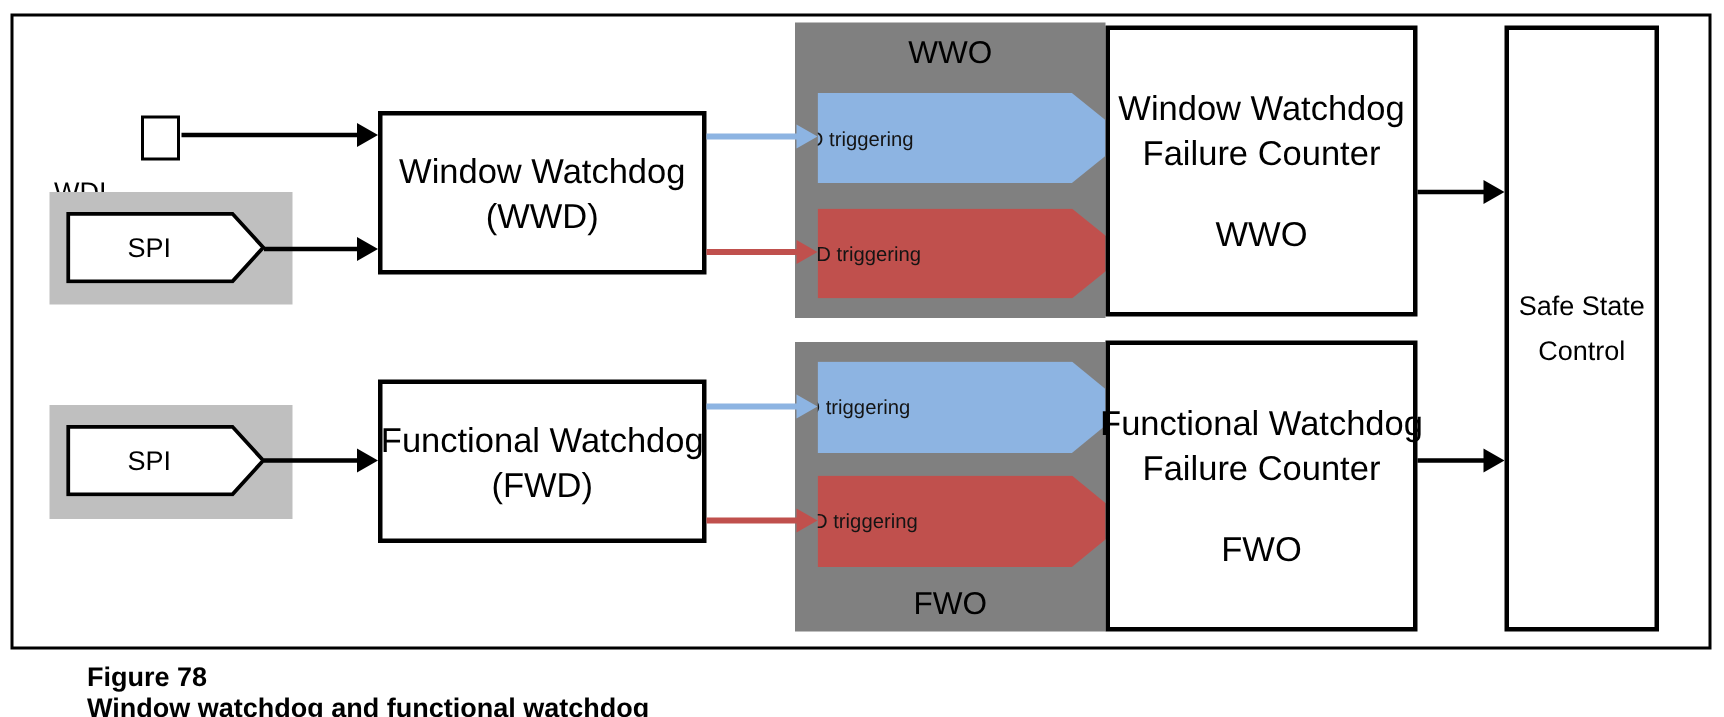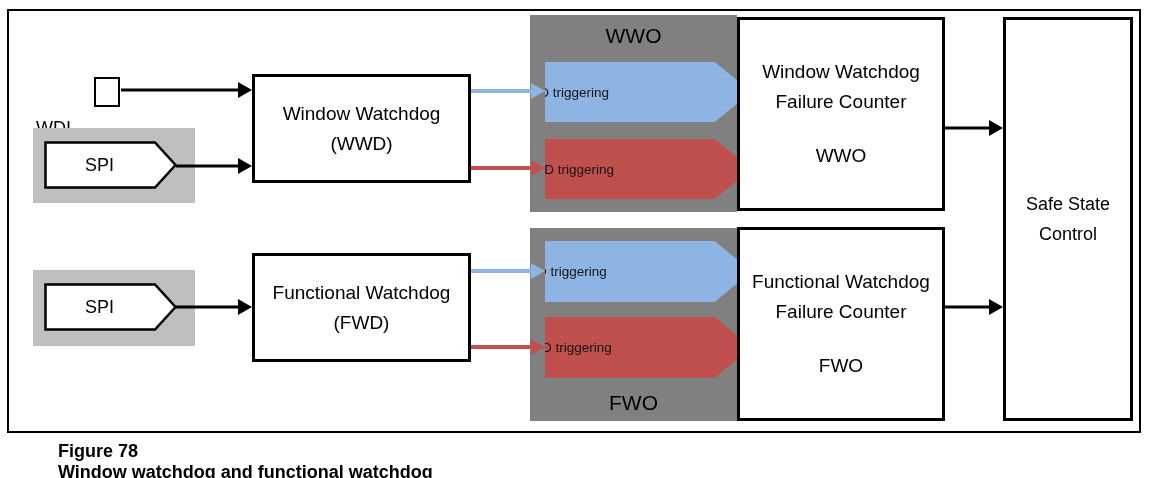--- a/index.html
+++ b/index.html
@@ -6,21 +6,21 @@
   .stage{
     position:relative;width:1149px;height:478px;background:#ffffff;overflow:hidden;
     font-family:"Liberation Sans","DejaVu Sans",sans-serif;color:#000;
   }
   .abs{position:absolute;box-sizing:border-box;}
   
   .frame{left:7px;top:9px;width:1134px;height:424px;border:2px solid #000;background:#fff;}
   
   .node{border:3px solid #000;background:#fff;display:flex;flex-direction:column;
         align-items:center;justify-content:center;text-align:center;}
-  .node .ln{font-size:19px;line-height:30px;white-space:nowrap;}
+  .node .ln{font-size:23px;line-height:30px;white-space:nowrap;}
   
   .panel{background:#808080;}
   .panel-title{position:absolute;left:0;width:100%;text-align:center;font-size:21px;color:#000;}
   
   .chev{position:absolute;box-sizing:border-box;
         clip-path:polygon(0 0,82% 0,100% 50%,82% 100%,0 100%);
         display:flex;align-items:center;justify-content:center;
         padding-right:18%;font-size:13.5px;color:#141414;white-space:nowrap;}
   .chev.blue{background:#8db4e2;}
   .chev.red{background:#c0504d;}
@@ -147,21 +147,21 @@
   <div class="abs node" style="left:737px;top:227px;width:208px;height:194px;">
     <div class="ln">Functional Watchdog</div>
     <div class="ln">Failure Counter</div>
     <div class="ln" style="margin-top:24px;">FWO</div>
   </div>
   <div class="arrow" style="left:945px;top:299px;width:58px;">
     <div class="line"></div>
     <div class="head"></div>
   </div>
 
-  <div class="abs node" style="left:1003px;top:17px;width:130px;height:404px;">
+  <div class="abs node" style="left:1003px;top:17px;width:103px;height:404px;">
     <div class="ln" style="font-size:18px;">Safe State</div>
     <div class="ln" style="font-size:18px;">Control</div>
   </div>
 
   <div class="abs caption">
     <span class="label">Figure 78</span>
     <span class="title">Window watchdog and functional watchdog</span>
   </div>
 
 

